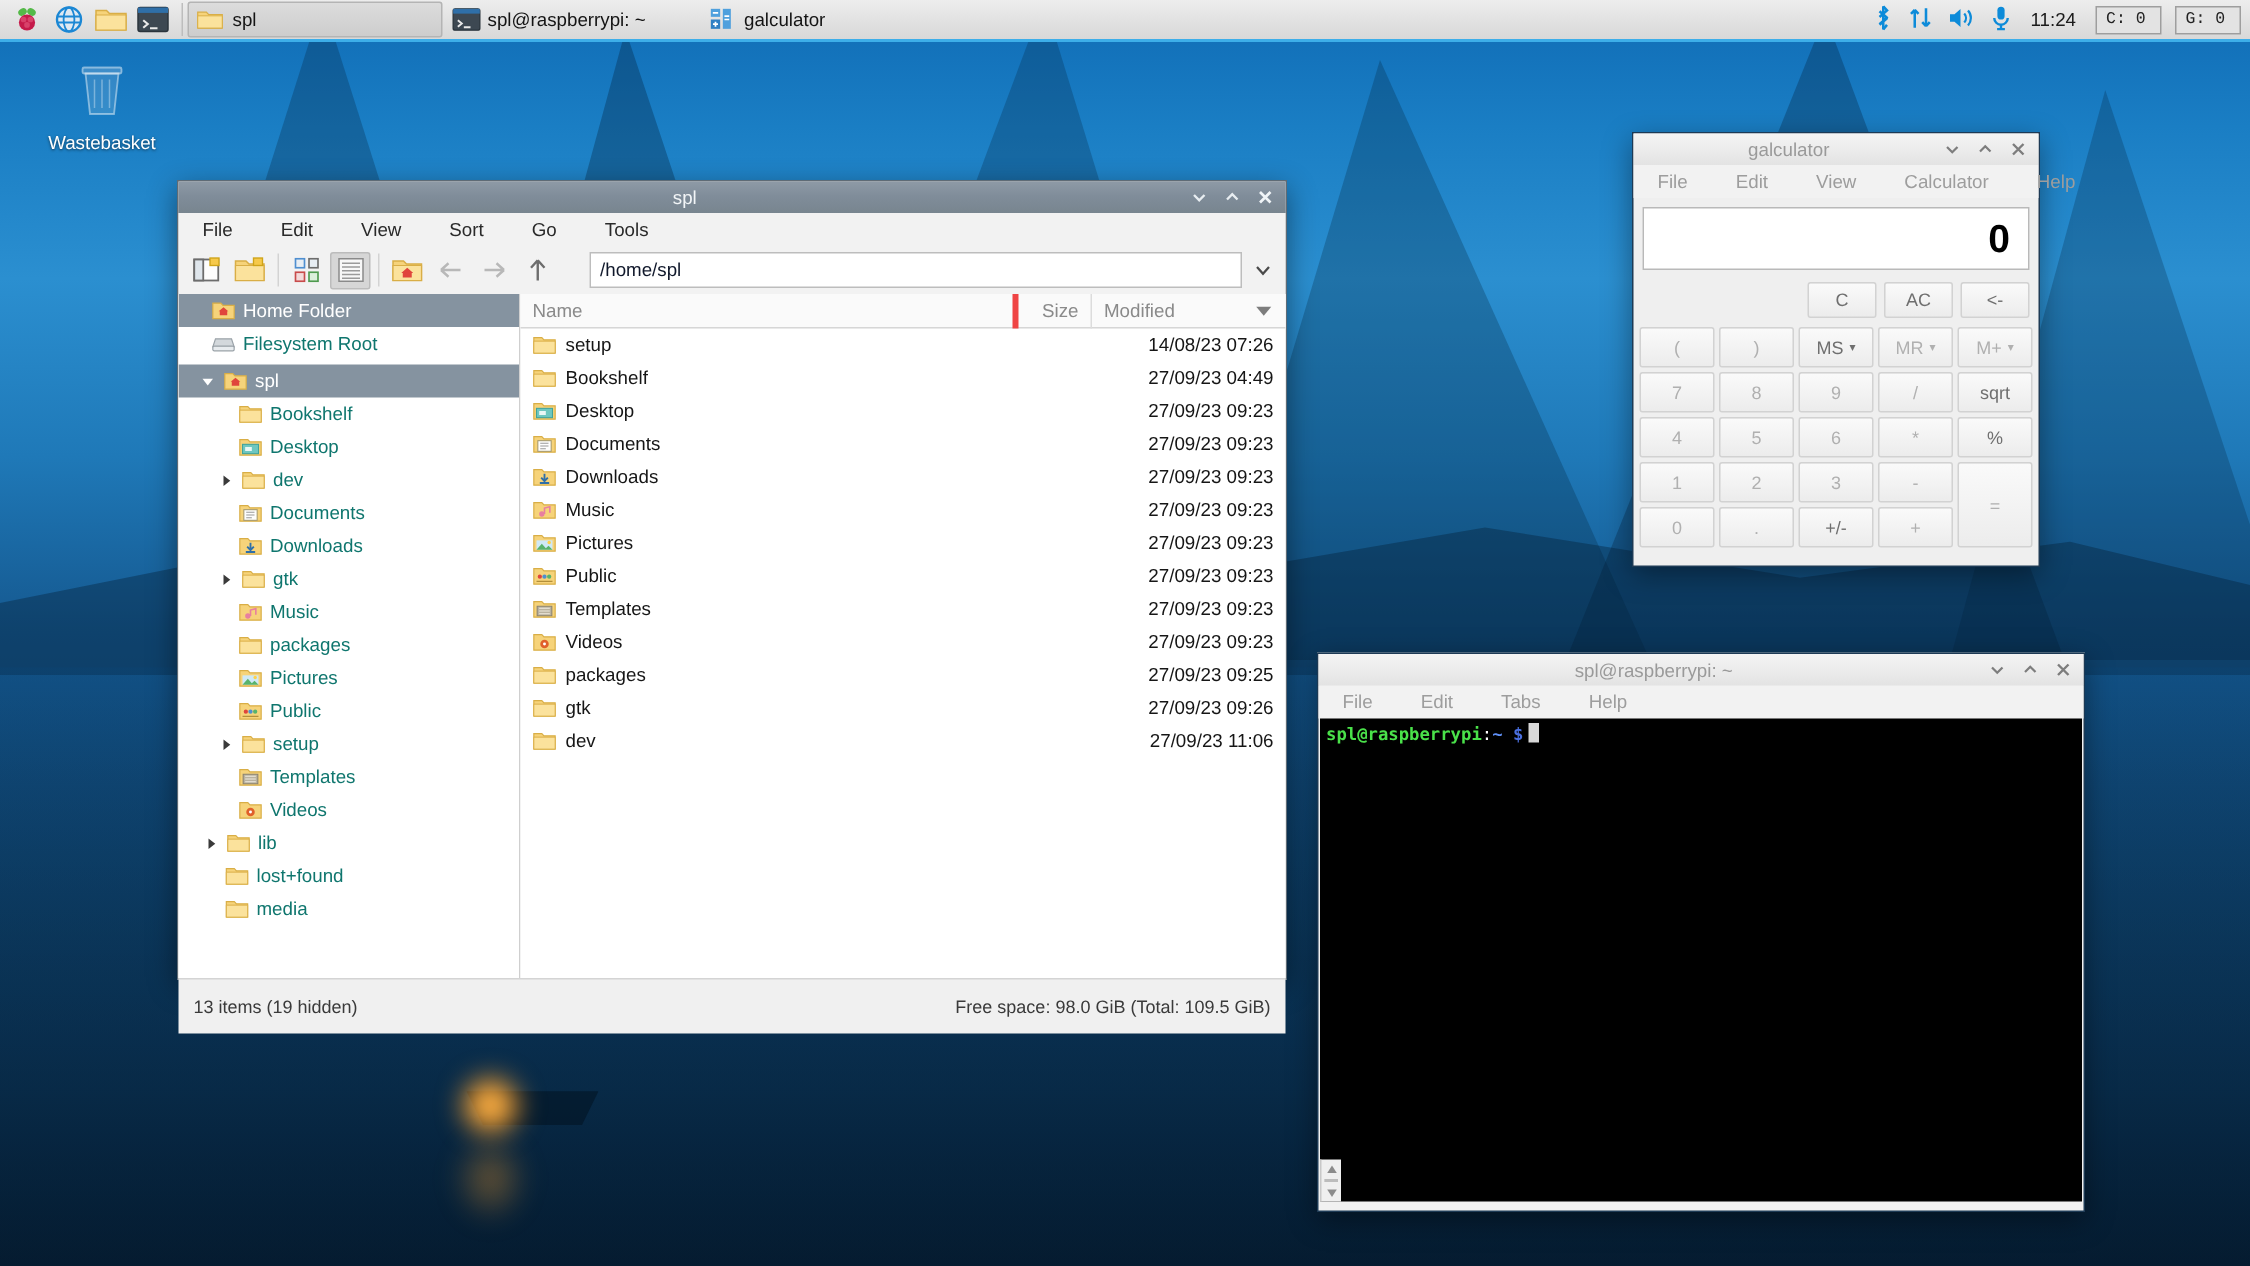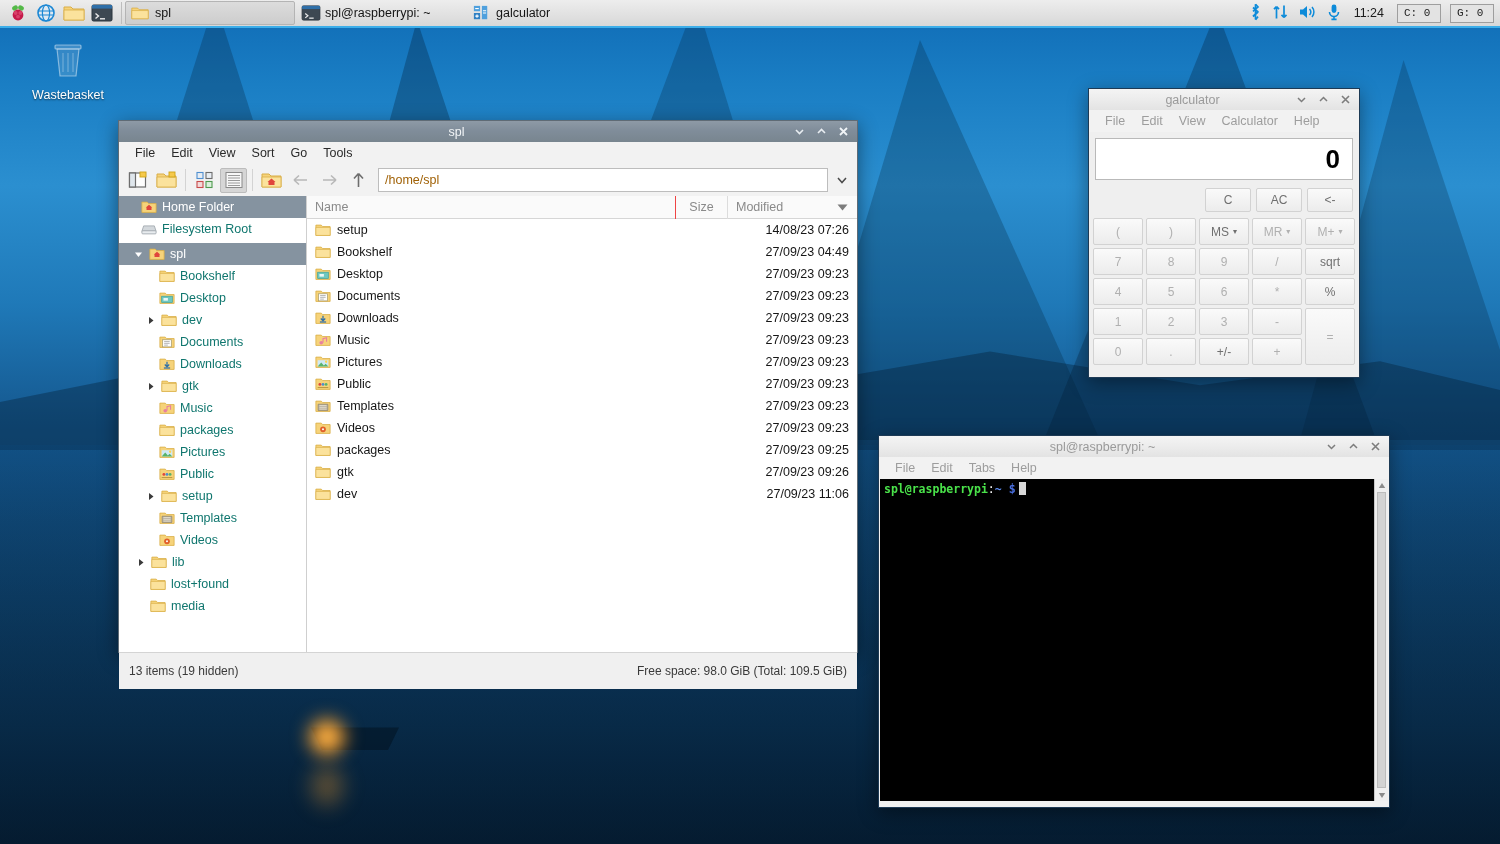--- a/index.html
+++ b/index.html
@@ -93,21 +93,21 @@
     color: #f2f5f7;
   }
   
   .win-inactive > .titlebar {
     background: linear-gradient(180deg,#f4f4f4 0%, #ececec 50%, #e3e3e3 100%);
     color: #9a9a9a;
   }
 
   .menubar {
     display: flex; align-items: center;
-    height: 22px; padding-left: 8px; gap: 0;
+    height: 22px; padding-left: 8px; gap: 16px;
     font-size: 12.5px;
     background: #f2f2f2;
   }
   .menubar .mi { padding: 2px 8px; color: #2a2a2a; border-radius: 2px; }
   .win-inactive .menubar .mi { color: #9d9d9d; }
 
   
   #filemanager {
     left: 118px; top: 120px; width: 740px; height: 533px;
     background: #f2f2f2;
@@ -120,28 +120,28 @@
   }
   .tbtn {
     width: 27px; height: 25px; display: flex; align-items: center; justify-content: center;
     border-radius: 2px; border: 1px solid transparent;
   }
   .tbtn.pressed { background: #d6d6d6; border: 1px solid #bcbcbc; }
   .tb-vsep { width: 1px; height: 22px; background: #d3d3d3; margin: 0 3px; }
   .pathbox {
     flex: 1; display: flex; align-items: center; height: 24px;
     background: #ffffff; border: 1px solid #bdbdbd;
-    padding: 0 6px; font-size: 12.5px; color: #a16207;
-    margin-left: 4px;
+    padding: 0 6px; font-size: 12.5px; color: #0f172a;
+    margin-left: 19px;
   }
   .path-drop { width: 20px; display:flex; align-items:center; justify-content:center; margin-left:2px; }
 
   .fm-body { display: flex; height: 456px; background: #fff; }
   .fm-side {
-    width: 188px; background: #ffffff;
+    width: 228px; background: #ffffff;
     border-right: 1px solid #cfcfcf;
     overflow: hidden; font-size: 12.5px;
   }
   .side-row {
     display: flex; align-items: center; gap: 5px;
     height: 22px; padding-left: 6px; color: #0f766e; white-space: nowrap;
   }
   .side-row.sel { background: #8593a0; color: #ffffff; }
   .side-row .twisty {
     width: 11px; height: 11px; flex: none; display: flex; align-items: center; justify-content: center;
@@ -152,21 +152,21 @@
   .indent2 { padding-left: 40px; }
 
   .fm-main { flex: 1; display: flex; flex-direction: column; background: #fff; position: relative; }
   .fm-head {
     display: flex; height: 23px; align-items: center;
     background: #fafafa; border-bottom: 1px solid #d6d6d6;
     font-size: 12.5px; color: #8a8a8a;
   }
   .fm-head .col { padding: 0 8px; height: 23px; line-height: 23px; }
   .col-name { flex: 1; }
-  .col-size { width: 52px; border-left: 1px solid #ef4444; text-align: center;}
+  .col-size { width: 52px; border-left: 4px solid #ef4444; text-align: right;}
   .col-mod  { width: 100px; border-left: 1px solid #dcdcdc; }
   .col-sort { width: 30px; display: flex; align-items: center; justify-content: center; }
   .fm-rows { flex: 1; overflow: hidden; }
   .fm-row {
     display: flex; align-items: center; height: 22px;
     font-size: 12.5px; color: #161616;
   }
   .fm-row .rname { flex: 1; display: flex; align-items: center; gap: 6px; padding-left: 8px; }
   .fm-row .ricon { width: 16px; height: 14px; flex: none; }
   .fm-row .rsize { width: 52px; }
@@ -217,20 +217,21 @@
   #terminal {
     left: 878px; top: 435px; width: 512px; height: 373px;
     background: #f1f1f1;
     border: 1px solid #1d3a55;
     box-shadow: 0 5px 18px rgba(0,0,0,.4);
   }
   .term-body {
     position: relative; height: 322px;
     background: #000; margin: 0 1px 1px;
     display: flex;
+    flex-direction: column;
   }
   .term-text {
     flex: 1; padding: 3px 4px;
     font-family: "DejaVu Sans Mono", "Liberation Mono", monospace;
     font-size: 11.5px; line-height: 14px;
     white-space: pre;
   }
   .t-user { color: #4ae24a; font-weight: bold; }
   .t-colon { color: #ffffff; }
   .t-path { color: #5f8ff5; font-weight: bold; }

